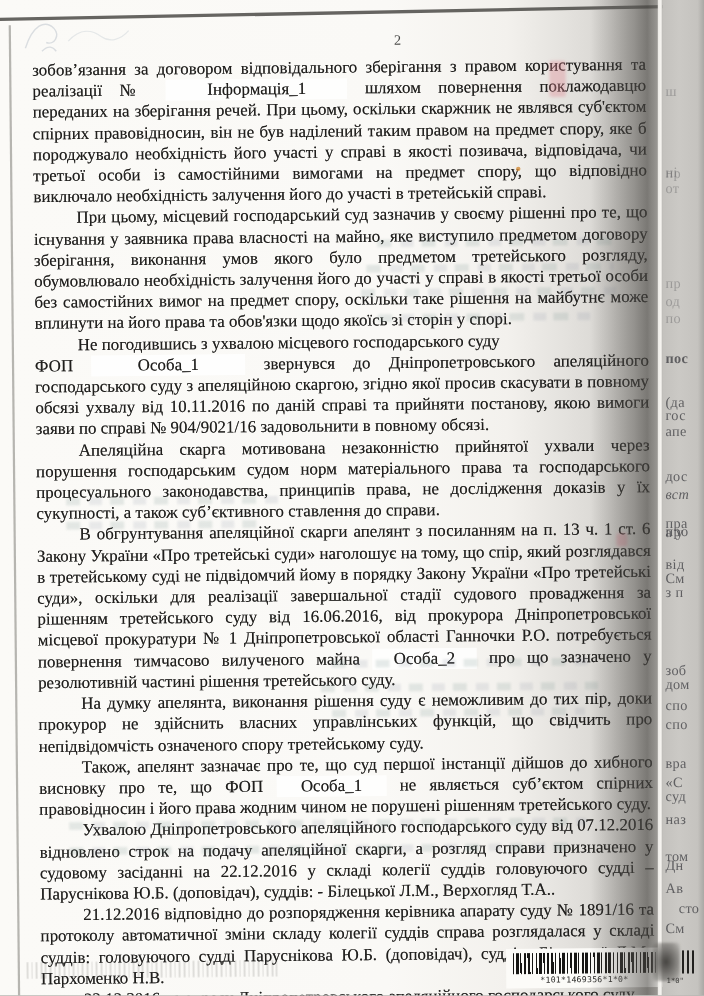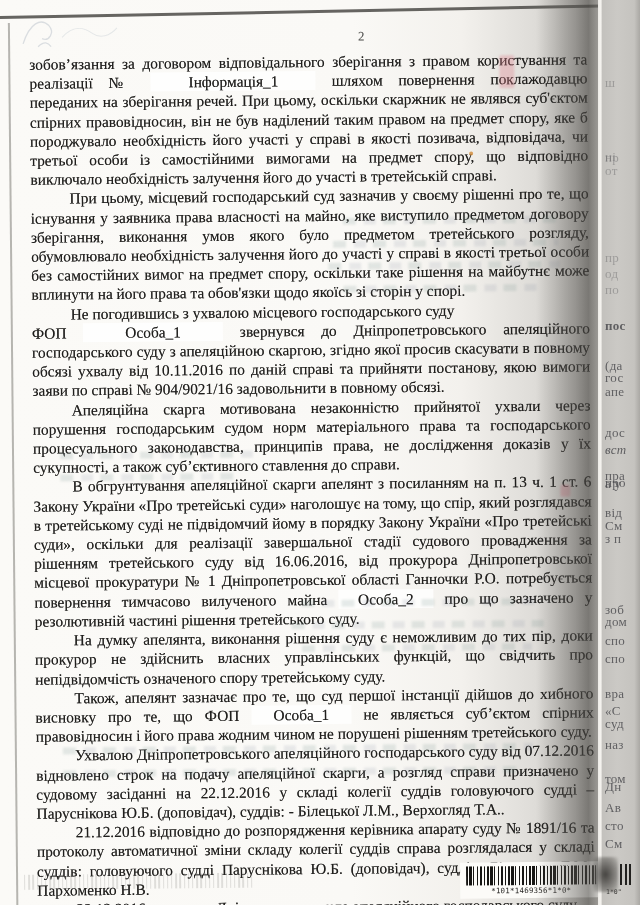--- a/index.html
+++ b/index.html
@@ -204,21 +204,21 @@
       <span class="frag" style="top: 633px;">спо</span>
       <span class="frag" style="top: 651px;">спо</span>
       <span class="frag" style="top: 704px; margin-top: 12px;">суд</span>
       <span class="frag" style="top: 686px;">вра</span>
       <span class="frag" style="top: 703px;">«С</span>
       <span class="frag" style="top: 720px; margin-left: 40px;">зді</span>
       <span class="frag" style="top: 737px;">наз</span>
       <span class="frag" style="top: 779px;">Дн</span>
       <span class="frag" style="top: 771px;">том</span>
       <span class="frag" style="top: 800px;">Ав</span>
-      <span class="frag" style="top: 818px;">сто</span>
+      <span class="frag" style="top: 818px; margin-left: 12px;">сто</span>
       <span class="frag" style="top: 836px;">См</span>
     </div>
 
   <div class="fold-blob"></div>
   <div class="strip-barcode"></div>
   <div class="strip-barcode-text">1*0"</div>
 
 </div>
 
 </body></html>

